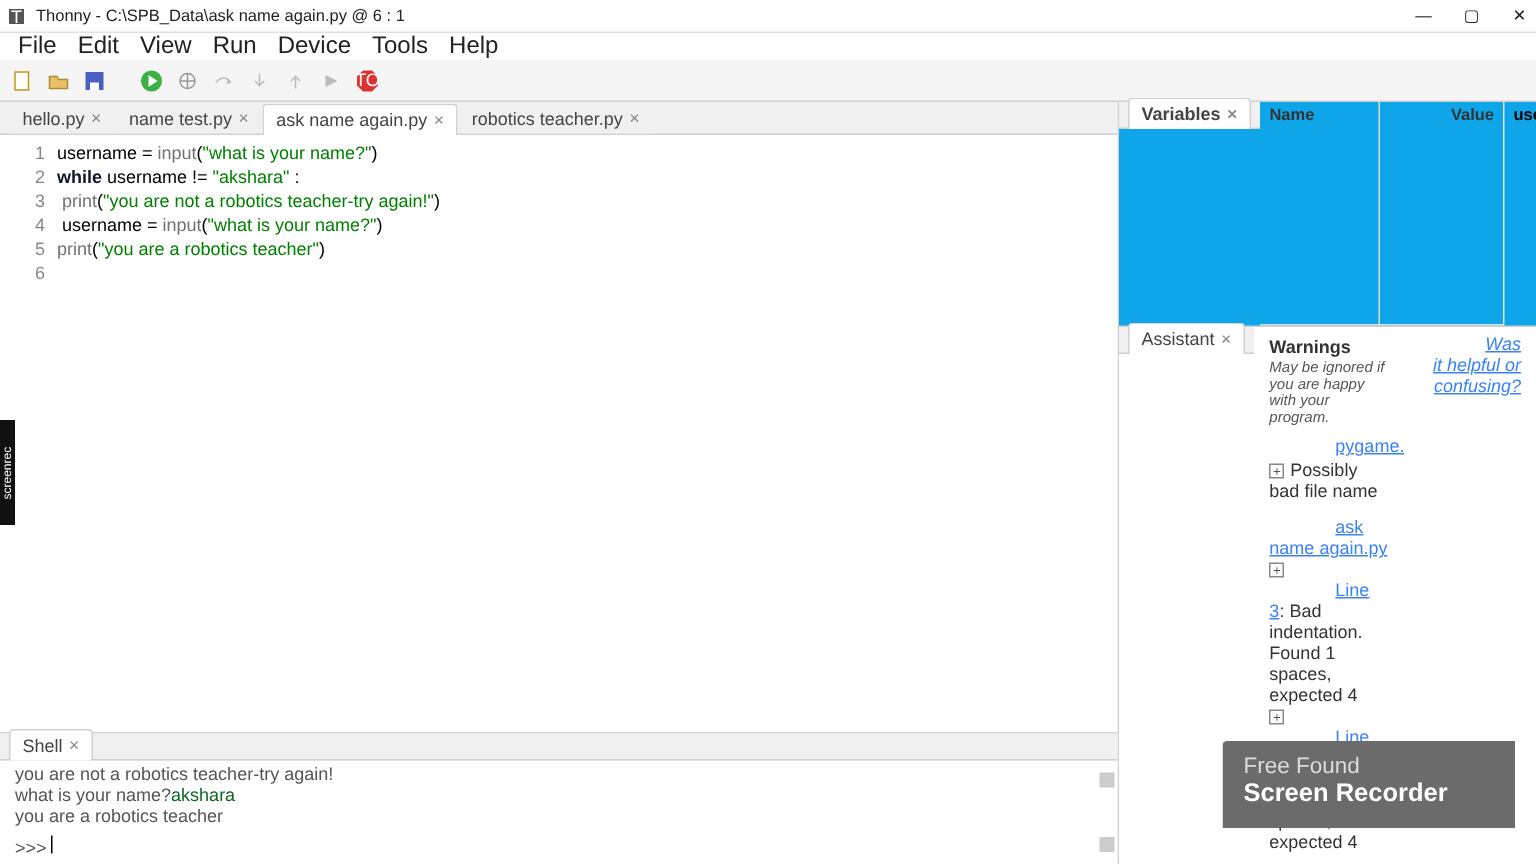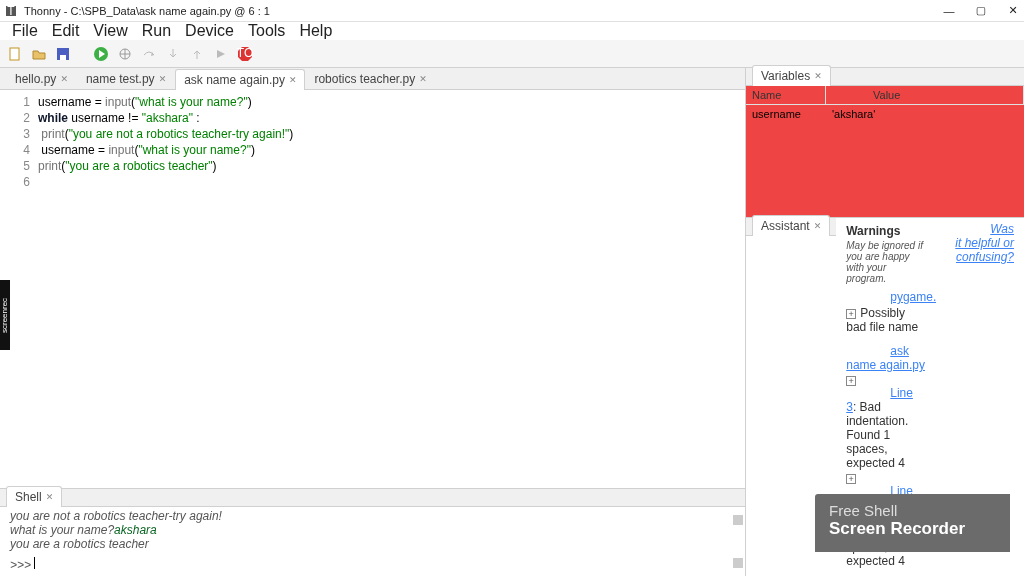--- a/index.html
+++ b/index.html
@@ -21,28 +21,28 @@
 .tab.active { background: #fff; border-color: #d0d0d0; position: relative; top: 1px; }
 .tab-close { font-size: 9px; color: #888; }
 .editor { flex: 1; background: #fff; display: flex; overflow: hidden; }
 .gutter { width: 38px; background: #fff; text-align: right; padding: 4px 8px 4px 0; color: #888; font-family: Consolas, monospace; font-size: 12px; line-height: 16px; }
 .code { flex: 1; padding: 4px 0; font-family: Consolas, monospace; font-size: 12px; line-height: 16px; white-space: pre; color: #000; }
 .kw { color: #0f172a; font-weight: bold; }
 .str { color: #008000; }
 .fn { color: #737373; }
 .shell-panel { height: 88px; border-top: 1px solid #d0d0d0; background: #fff; display: flex; flex-direction: column; }
 .shell-tabs { height: 18px; background: #f0f0f0; display: flex; align-items: flex-end; padding: 0 6px; border-bottom: 1px solid #d0d0d0; }
-.shell-body { flex: 1; padding: 2px 10px; font-family: Consolas, monospace; font-size: 12px; line-height: 14px; color: #555; overflow: hidden; position: relative; font-style: italic; }
+.shell-body { flex: 1; padding: 2px 10px; font-family: Consolas, monospace; font-size: 12px; line-height: 14px; color: #555; overflow: hidden; position: relative; }
 .shell-scroll { position: absolute; right: 2px; top: 8px; bottom: 8px; width: 10px; }
 .shell-scroll-up { width: 10px; height: 10px; background: #ccc; }
 .shell-scroll-dn { width: 10px; height: 10px; background: #ccc; position: absolute; bottom: 0; }
 .inp { color: #0b6623; }
 .prompt { color: #555; }
 .panel-title { height: 18px; background: #f0f0f0; border-bottom: 1px solid #d0d0d0; display: flex; align-items: flex-end; padding: 0 6px; }
-.vars { flex: 0 0 150px; border-bottom: 1px solid #d0d0d0; background: #ef4444; display: flex; flex-direction: column; }
+.vars { flex: 0 0 150px; border-bottom: 1px solid #d0d0d0; background: #0ea5e9; display: flex; flex-direction: row; font-weight: bold; }
 .vars-head { display: flex; border-bottom: 1px solid #e0e0e0; gap: 41px; }
 .vars-head > div { padding: 3px 6px; font-size: 11px; color: #333; border-right: 1px solid #e0e0e0; }
 .vars-row { display: flex; }
 .vars-row > div { padding: 3px 6px; font-size: 11px; }
 .col-name { width: 80px; }
 .col-val { flex: 1; }
 .assistant { flex: 1; background: #fff; display: flex; flex-direction: row; }
 .assistant-body { padding: 6px 10px; font-size: 11px; color: #333; overflow: auto; }
 .asst-title { font-weight: bold; margin-bottom: 2px; }
 .asst-sub { font-style: italic; color: #555; font-size: 10px; margin-bottom: 6px; }
@@ -234,17 +234,17 @@
         <div class="asst-item"><span class="lnk">ask name again.py</span></div>
         <div class="asst-item"><span class="exp">+</span><span class="lnk">Line 3</span><span>: Bad indentation. Found 1 spaces, expected 4</span></div>
         <div class="asst-item"><span class="exp">+</span><span class="lnk">Line 4</span><span>: Bad indentation. Found 1 spaces, expected 4</span></div>
       </div>
       <div class="asst-footer"><span class="lnk" style="font-style:italic">Was it helpful or confusing?</span></div>
     </div>
   </div>
 </div>
 
 <div class="overlay">
-  <div class="overlay-l1">Free Shell</div>
+  <div class="overlay-l1">Free Found</div>
   <div class="overlay-l2">Screen Recorder</div>
 </div>
 
 <div class="screenrec-bar">screenrec</div>
 
 </body></html>

